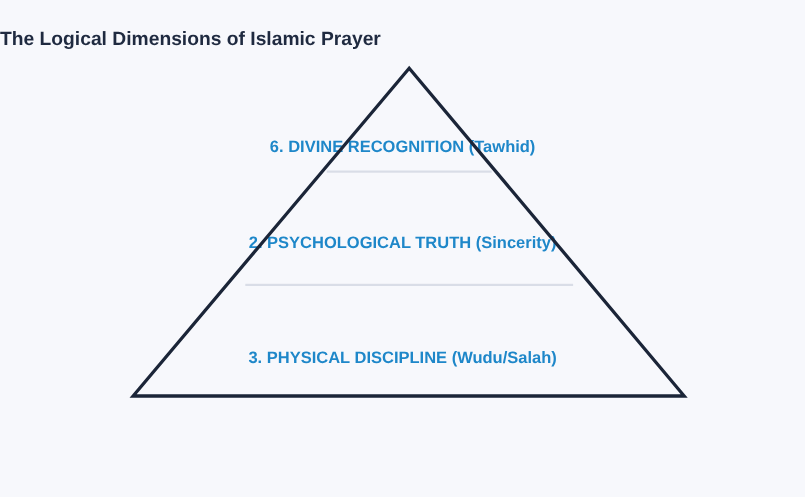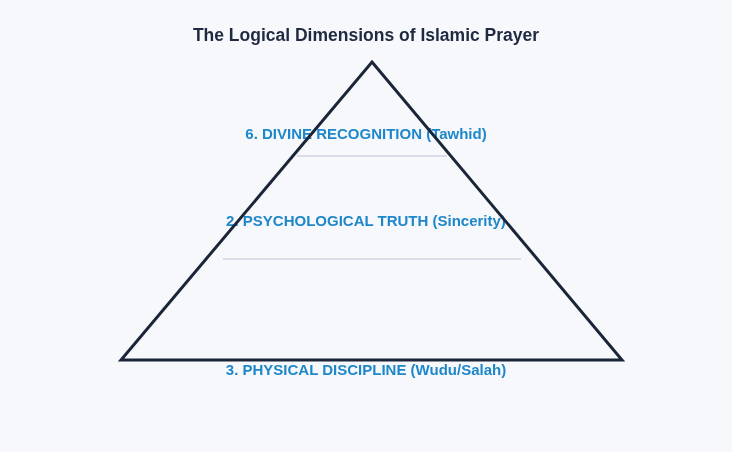--- a/index.html
+++ b/index.html
@@ -18,39 +18,39 @@
   }
   .canvas{
     position:relative;
     width:732px;height:452px;
     background:var(--bg);
   }
   .title{
     position:absolute;
     top:24px;left:0;width:732px;
     margin:0;
-    text-align:center;
+    text-align:left;
     font-size:17.5px;
     font-weight:bold;
     line-height:22px;
     color:var(--title);
   }
   .level-label{
     position:absolute;
     left:0;width:732px;
     text-align:center;
     font-size:15px;
     font-weight:bold;
     line-height:18px;
     color:var(--blue);
     z-index:1;
   }
   .level-1{top:125px;}
   .level-2{top:212px;}
-  .level-3{top:317px;margin-top:44px;}
+  .level-3{top:317px;}
   .divider{
     position:absolute;
     height:2px;
     background:var(--divider);
     z-index:1;
   }
   .divider-1{top:155px;left:297px;width:150px;}
   .divider-2{top:258px;left:223px;width:298px;}
   .triangle-svg{
     position:absolute;

